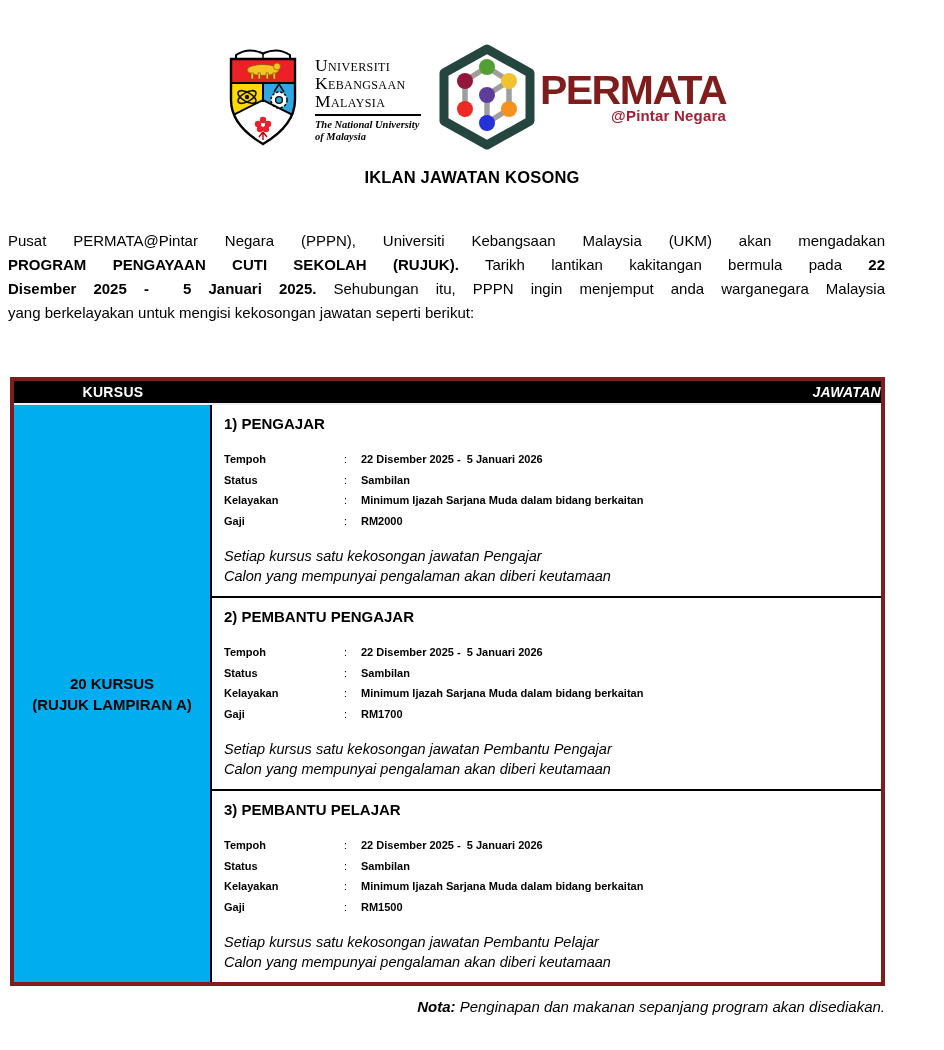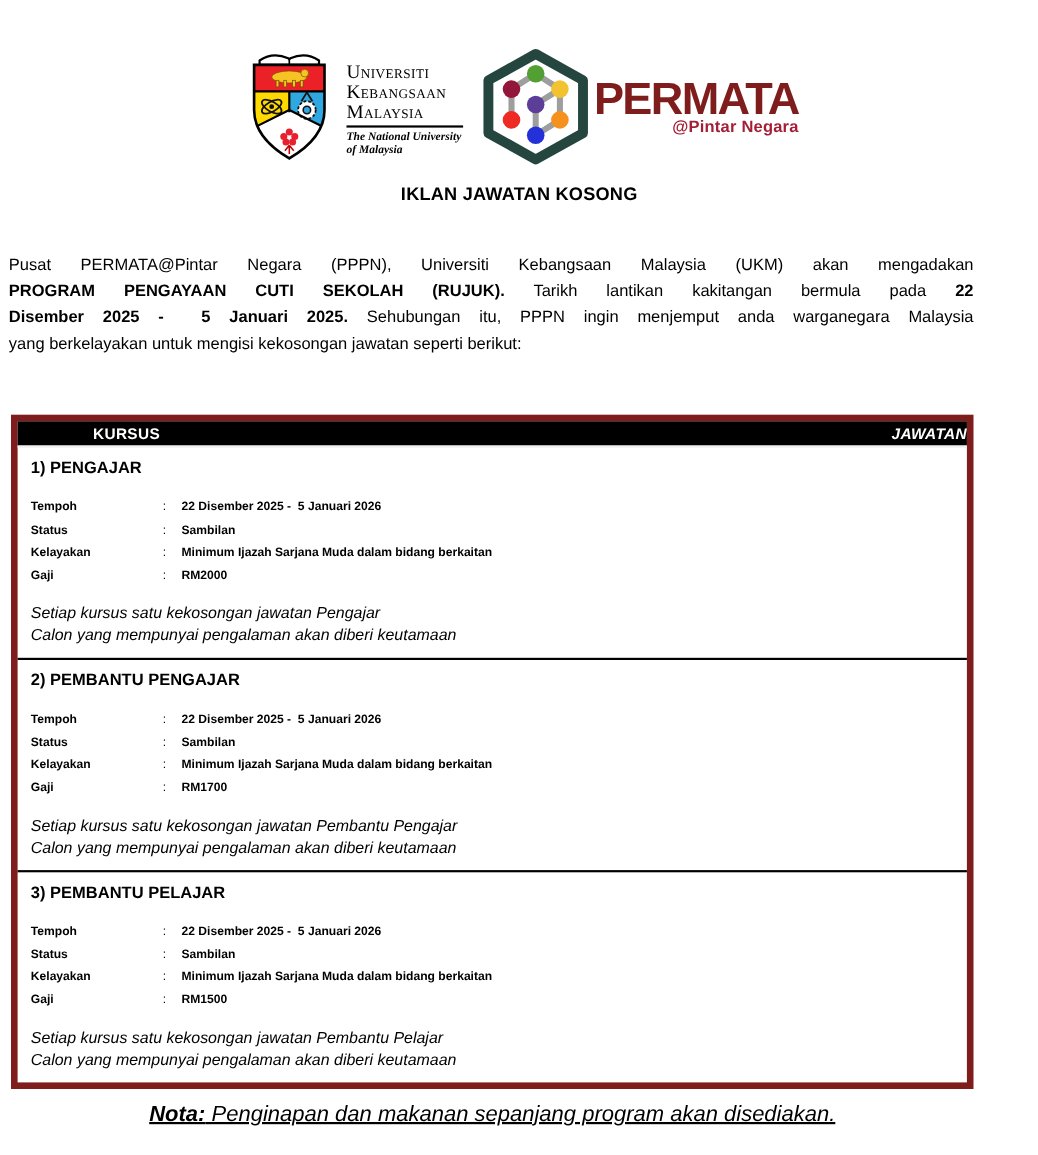--- a/index.html
+++ b/index.html
@@ -22,39 +22,39 @@
   .doc-title { text-align:center; font-weight:bold; font-size:16.5px; margin-top:18px; letter-spacing:0.2px; }
 
   
   .intro { margin:42px 59px 5px 8px; font-size:15px; }
   .intro .line { text-align:justify; text-align-last:justify; line-height:24px; }
   .intro .line.last { text-align:left; text-align-last:left; }
   .b { font-weight:bold; }
   .keepspace { white-space:pre-wrap; }
 
   
-  .jobs-table { margin:52px 0 0 10px; width:875px; border:6px solid #7f1d1d; box-sizing:border-box; }
+  .jobs-table { margin:52px 0 0 10px; width:875px; border:4px solid #7f1d1d; box-sizing:border-box; }
   .thead { display:flex; background:#000; color:#fff; font-weight:bold; font-size:14px; height:22px; align-items:center; letter-spacing:0.3px; }
   .th-kursus { width:198px; text-align:center; }
   .th-jawatan { flex:1; text-align:right;font-style:italic; }
   .tbody { display:flex; border-top:2px solid #f0f0f0; }
   .kursus-cell { width:196px; background:#00AEEF; border-right:2px solid #000; display:flex; flex-direction:column; justify-content:center; align-items:center; text-align:center; font-weight:bold; font-size:15px; line-height:21px; }
   .jawatan-col { flex:1; }
   .section { padding:8px 14px 10px 12px; }
   .section + .section { border-top:2px solid #000; }
   .sec-title { font-weight:bold; font-size:15px; margin-top:2px; }
   .details { margin-top:17px; }
   .drow { display:flex; line-height:20.5px; font-size:11px; font-weight:bold; }
   .dlabel { width:120px; }
   .dcolon { width:17px; font-weight:normal; }
   .dvalue { flex:1; white-space:pre-wrap; }
   .sec-notes { margin-top:16px; font-style:italic; font-size:14.5px; line-height:19.5px; }
 
   
-  .footnote { width:875px; margin:12px 0 0 10px; text-align:center; font-style:italic; font-size:20px;text-decoration:underline; }
+  .footnote { width:875px; margin:12px 0 0 10px; text-align:right; font-style:italic; font-size:15px; }
 </style>
 </head>
 <body>
 
 <div class="page">
 
   <div class="logos">
 
     <div class="ukm-logo">
       <svg width="90" height="104" viewBox="0 0 90 104">
@@ -146,20 +146,24 @@
     <div class="line"><span class="b keepspace">Disember 2025 -  5 Januari 2025.</span><span> Sehubungan itu, PPPN ingin menjemput anda warganegara Malaysia</span></div>
     <div class="line last"><span>yang berkelayakan untuk mengisi kekosongan jawatan seperti berikut:</span></div>
   </div>
 
   <div class="jobs-table">
     <div class="thead">
       <div class="th-kursus">KURSUS</div>
       <div class="th-jawatan">JAWATAN</div>
     </div>
     <div class="tbody">
+      <div class="kursus-cell">
+        <div>20 KURSUS</div>
+        <div>(RUJUK LAMPIRAN A)</div>
+      </div>
       <div class="jawatan-col">
 
         <div class="section">
           <div class="sec-title">1) PENGAJAR</div>
           <div class="details">
             <div class="drow">
                 <span class="dlabel">Tempoh</span>
                 <span class="dcolon">:</span>
                 <span class="dvalue">22 Disember 2025 -  5 Januari 2026</span>
               </div>

